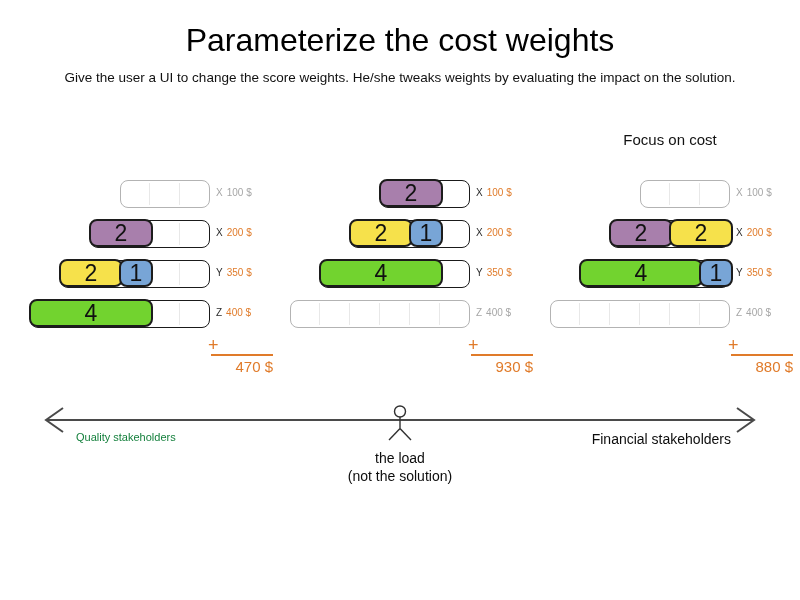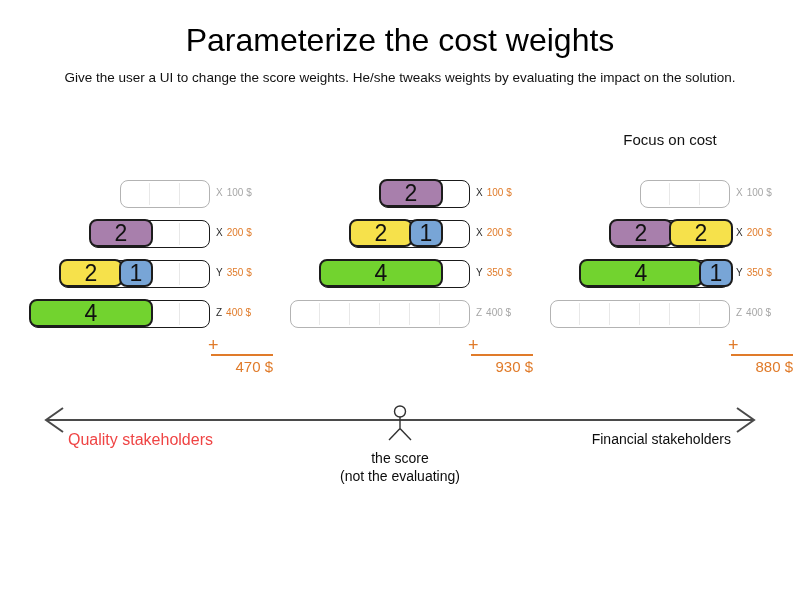--- a/index.html
+++ b/index.html
@@ -23,21 +23,21 @@
   .block{position:absolute;top:-2px;height:28px;box-sizing:border-box;
          border:2px solid #1c1c1c;border-radius:8px;
          text-align:center;font-size:23px;line-height:25px;color:#111;}
   .row-label{position:absolute;left:186px;top:7px;font-size:10px;white-space:nowrap;}
   .row-label .price{margin-left:4px;}
   .plus{position:absolute;left:178px;top:211px;font-size:18px;line-height:18px;}
   .sum-line{position:absolute;left:181px;top:229px;width:62px;height:2px;}
   .total{position:absolute;left:140px;top:233px;width:103px;text-align:right;
          font-size:15px;}
   .axis-svg{position:absolute;left:0;top:400px;width:800px;height:60px;}
-  .axis-left-label{position:absolute;left:68px;top:431px;font-size:16px;color:#ef4444;}
+  .axis-left-label{position:absolute;left:76px;top:431px;font-size:11px;color:#15803d;}
   .axis-right-label{position:absolute;right:69px;top:431px;font-size:14px;color:#0c0c0c;}
   .user-label{position:absolute;left:0;top:450px;width:800px;text-align:center;
               font-size:14px;color:#0c0c0c;}
   .user-sublabel{position:absolute;left:0;top:468px;width:800px;text-align:center;
                  font-size:14px;color:#0c0c0c;}
 </style>
 </head>
 <body>
 
 <div class="title">Parameterize the cost weights</div>
@@ -189,14 +189,14 @@
   <g stroke="#303030" stroke-width="1.4" fill="none">
     <circle cx="400" cy="11.5" r="5.5" fill="#ffffff"></circle>
     <line x1="400" y1="17" x2="400" y2="28.5"></line>
     <line x1="400" y1="28.5" x2="389" y2="40"></line>
     <line x1="400" y1="28.5" x2="411" y2="40"></line>
   </g>
 </svg>
 
 <div class="axis-left-label">Quality stakeholders</div>
 <div class="axis-right-label">Financial stakeholders</div>
-<div class="user-label">the score</div>
-<div class="user-sublabel">(not the evaluating)</div>
+<div class="user-label">the load</div>
+<div class="user-sublabel">(not the solution)</div>
 
 </body></html>

